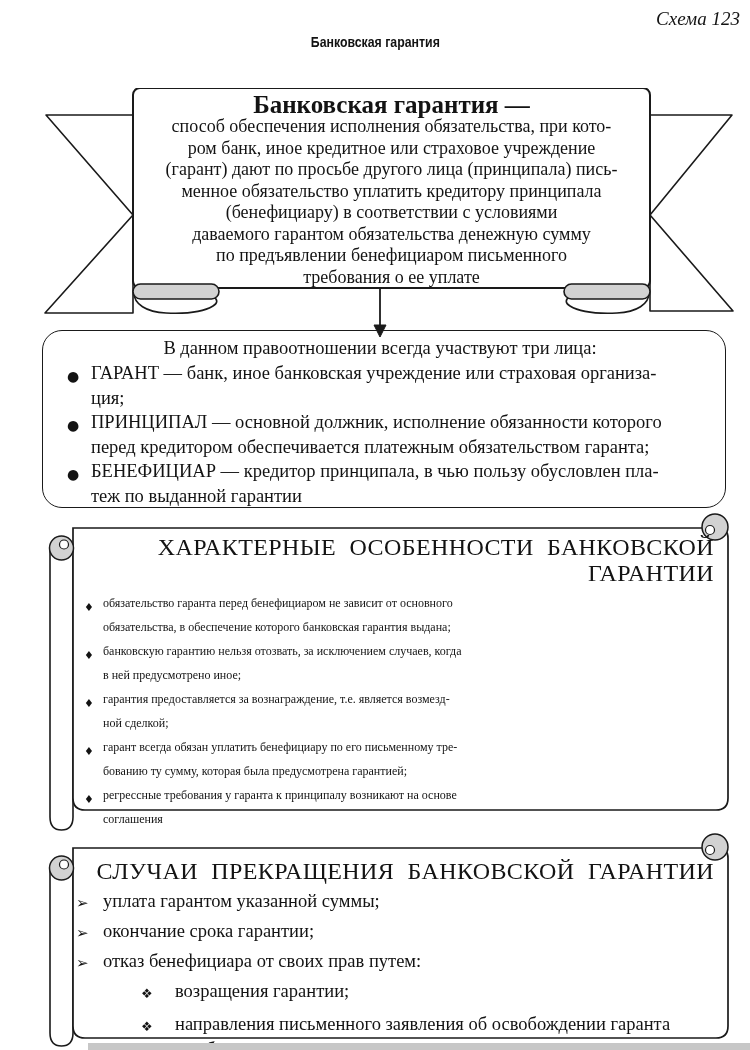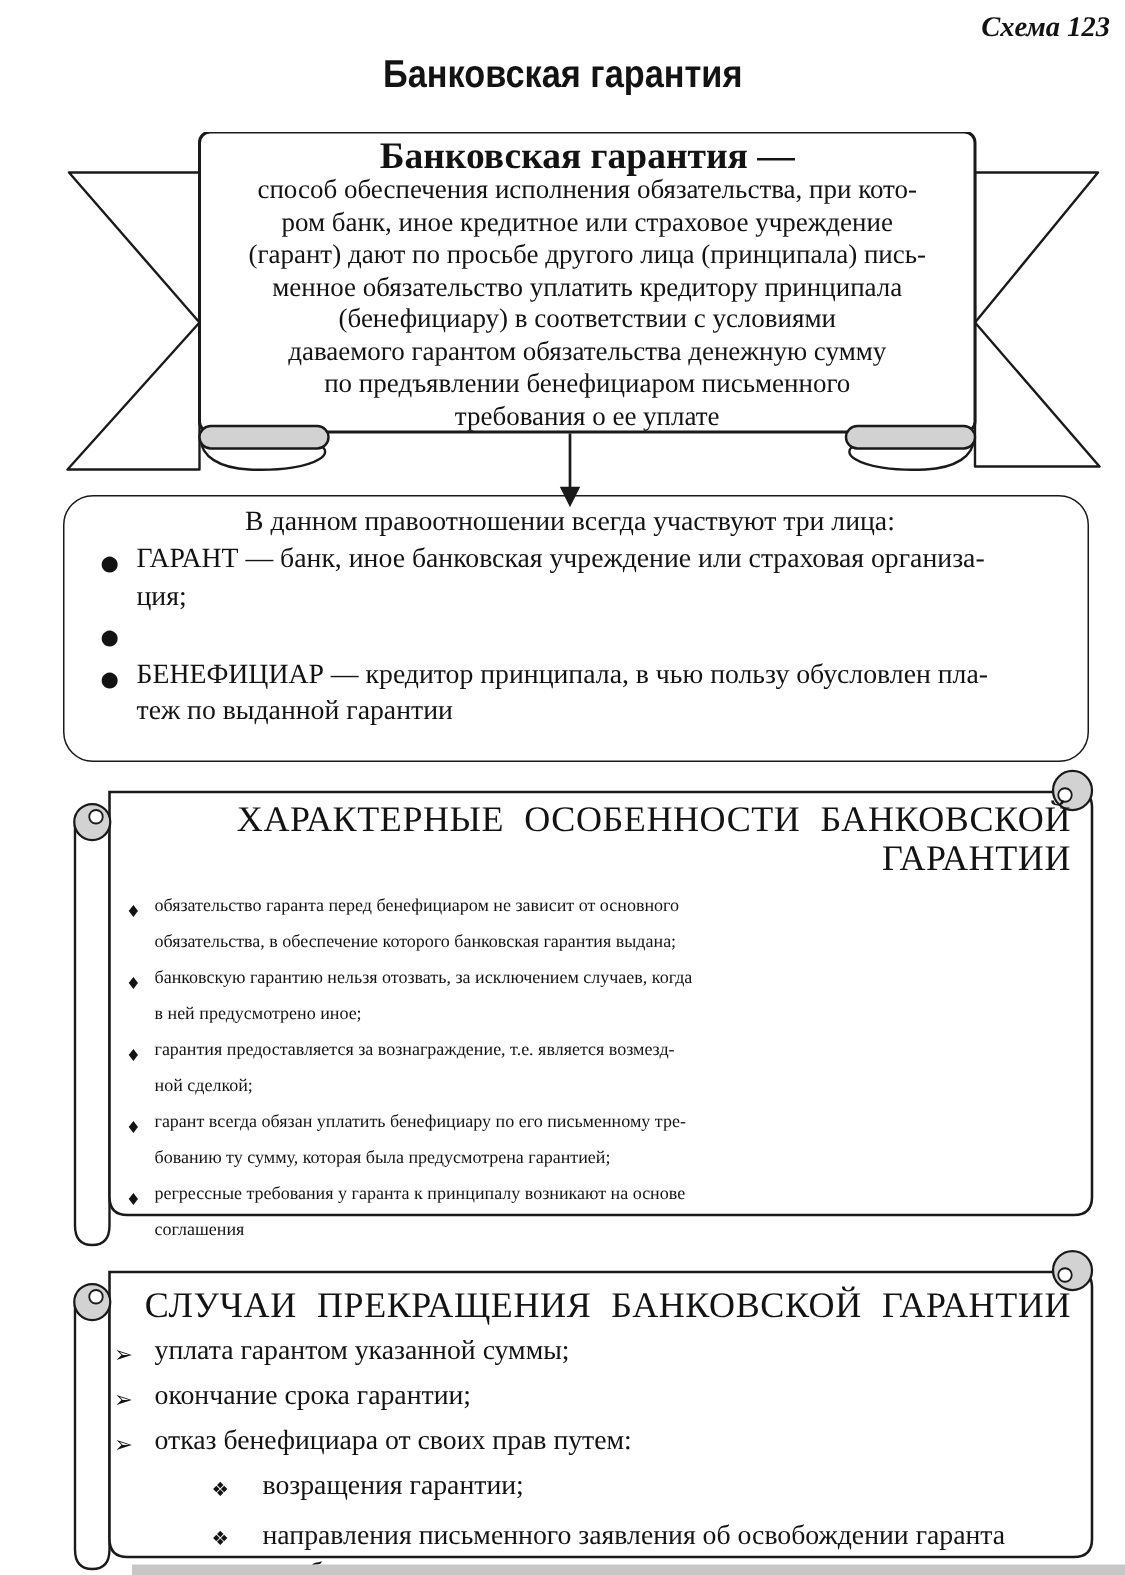--- a/index.html
+++ b/index.html
@@ -4,26 +4,26 @@
 <style>
   html,body { margin:0; padding:0; background:#e8e8e8; }
   .page {
     position:relative; width:750px; height:1050px; margin:0 auto;
     background:#ffffff; color:#131313;
     font-family:"Liberation Serif", serif;
     overflow:hidden;
   }
   .schema-label {
     position:absolute; top:8px; right:10px;
-    font-style:italic; font-size:19px;font-weight:bold;
+    font-style:italic; font-size:19px;
   }
   .page-title {
     position:absolute; top:34px; left:0; width:100%;
     text-align:center; font-family:"Liberation Sans", sans-serif;
-    font-weight:700; font-size:26px;
+    font-weight:700; font-size:14px;
   }
   .page-title > span { display:inline-block; transform:scaleX(0.88); transform-origin:center; }
 
   
   .banner { position:absolute; top:88px; left:0; width:750px; height:250px; }
   .banner svg { position:absolute; left:0; top:0; }
   .def-text {
     position:absolute; left:140px; top:5px; width:503px;
     text-align:center;
   }
@@ -123,20 +123,22 @@
 
   <div class="participants-box">
     <div class="intro">В данном правоотношении всегда участвуют три лица:</div>
     <div class="b-row">
       <span class="b-marker">●</span>
       <span class="b-text">ГАРАНТ — банк, иное банковская учреждение или страховая организа-
 ция;</span>
     </div>
     <div class="b-row">
       <span class="b-marker">●</span>
+      <span class="b-text">ПРИНЦИПАЛ — основной должник, исполнение обязанности которого
+перед кредитором обеспечивается платежным обязательством гаранта;</span>
     </div>
     <div class="b-row">
       <span class="b-marker">●</span>
       <span class="b-text">БЕНЕФИЦИАР — кредитор принципала, в чью пользу обусловлен пла-
 теж по выданной гарантии</span>
     </div>
   </div>
 
   <div class="scroll-section" id="features-section">
     <svg width="692" height="326" viewBox="0 0 692 326">

